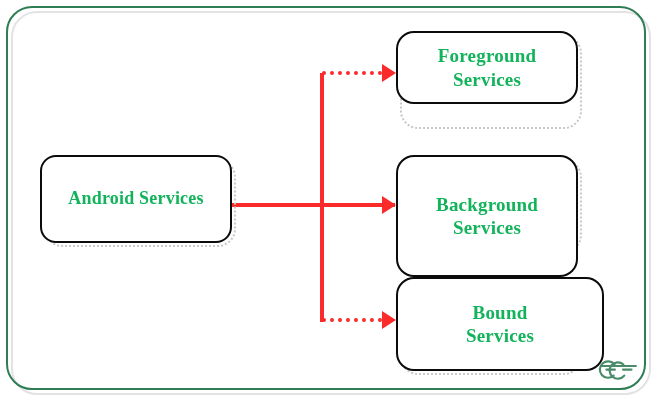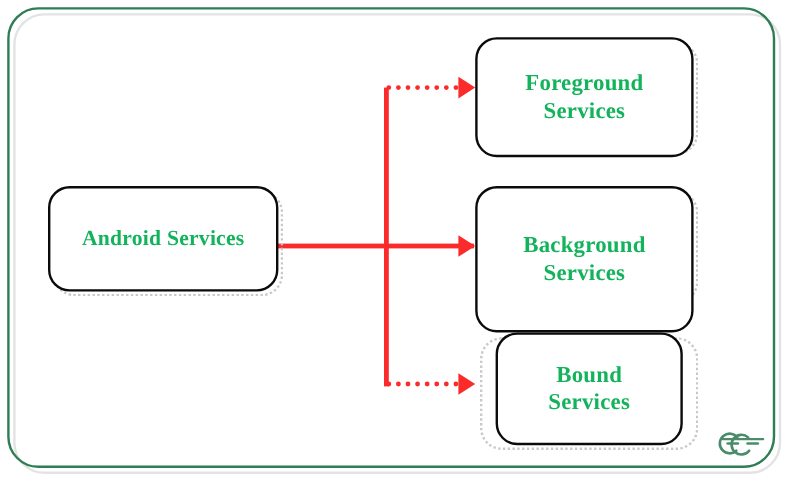--- a/index.html
+++ b/index.html
@@ -68,31 +68,31 @@
     color: #13b35c;
     font-family: "Liberation Serif", serif;
     font-weight: bold;
     font-size: 19px;
     line-height: 1.22;
     letter-spacing: 0.2px;
     white-space: pre-line;
   }
 
   
-  #node-android        { left: 40px;  top: 155px; width: 192px; height: 88px; }
+  #node-android        { left: 40px;  top: 155px; width: 192px; height: 88px; border-radius: 16px; }
   #node-android-shadow { left: 44px;  top: 159px; width: 192px; height: 88px; }
   #node-android .node-label { font-size: 18px; }
 
-  #node-foreground        { left: 396px; top: 31px;  width: 182px; height: 100px; }
+  #node-foreground        { left: 396px; top: 31px;  width: 182px; height: 73px; }
   #node-foreground-shadow { left: 400px; top: 35px;  width: 182px; height: 94px; }
 
   #node-background        { left: 396px; top: 155px; width: 182px; height: 122px; }
   #node-background-shadow { left: 400px; top: 159px; width: 182px; height: 94px; }
 
-  #node-bound        { left: 396px; top: 277px; width: 156px; height: 94px; margin-left: 17px; }
+  #node-bound        { left: 396px; top: 277px; width: 208px; height: 94px; }
   #node-bound-shadow { left: 400px; top: 281px; width: 182px; height: 94px; }
 
   
   .conn {
     position: absolute;
     background: #fb2b2b;
     z-index: 2;
   }
   
   #conn-trunk   { left: 231px; top: 203px; width: 164px; height: 4px; }

